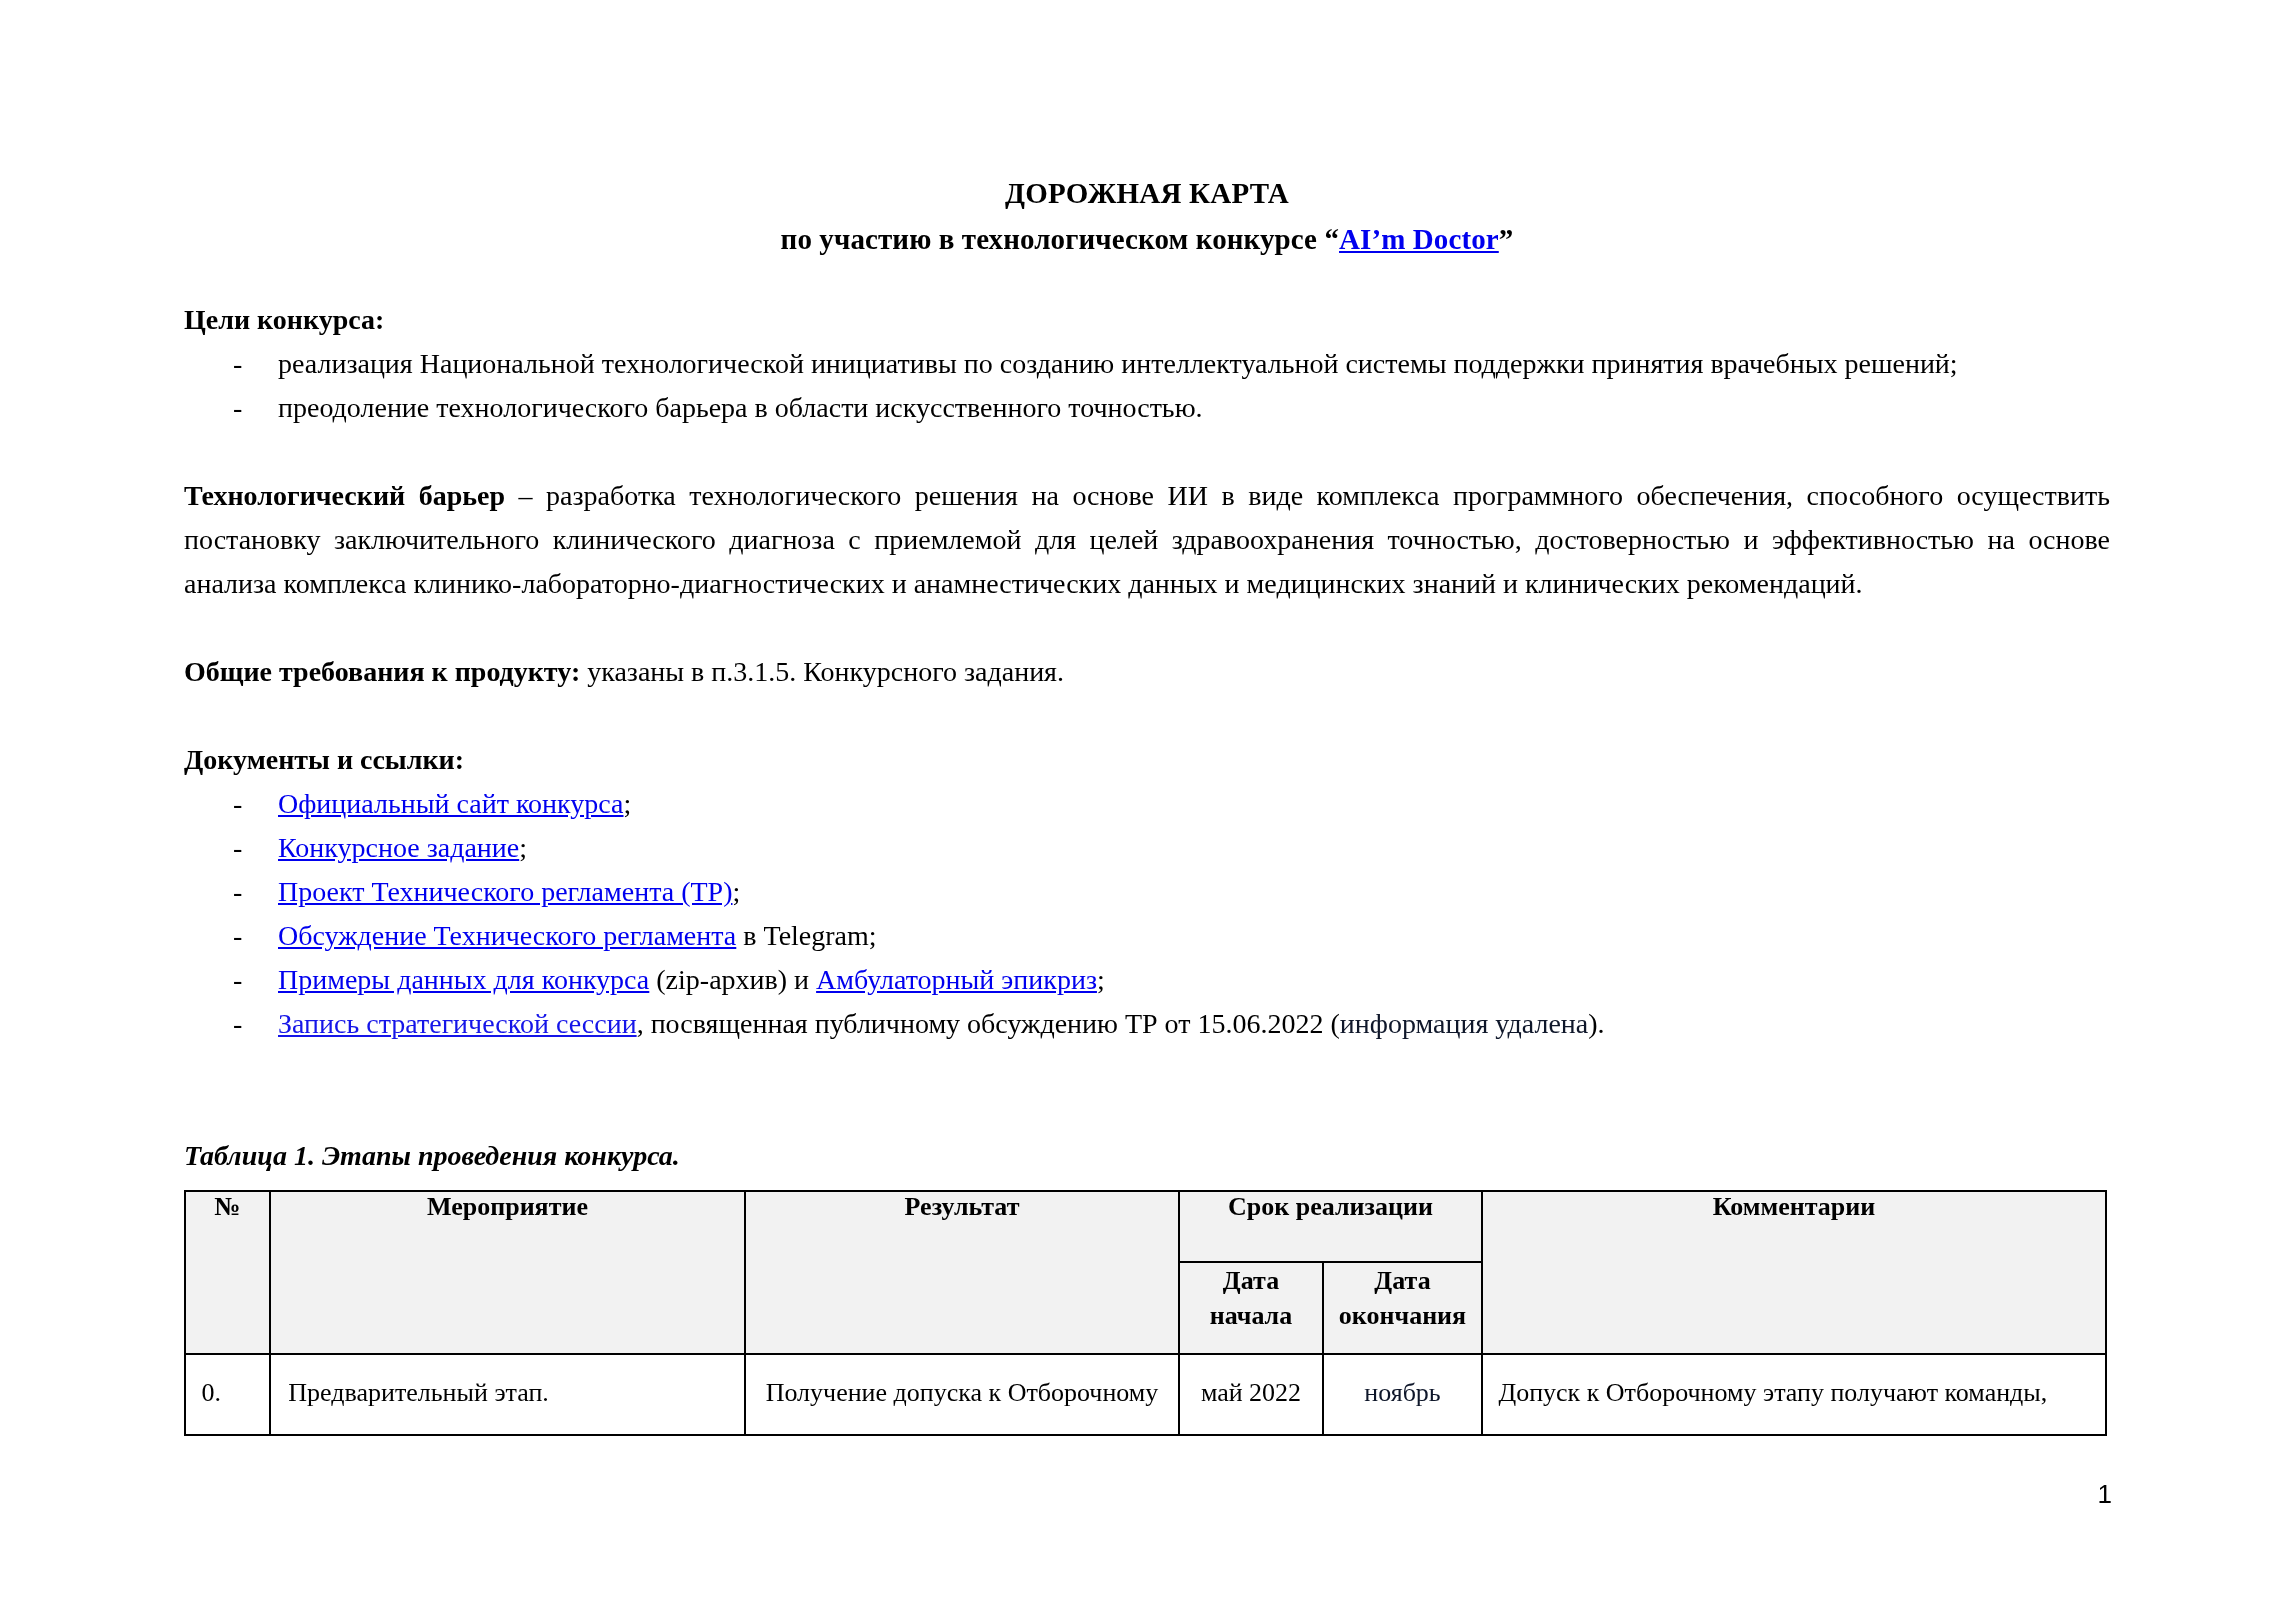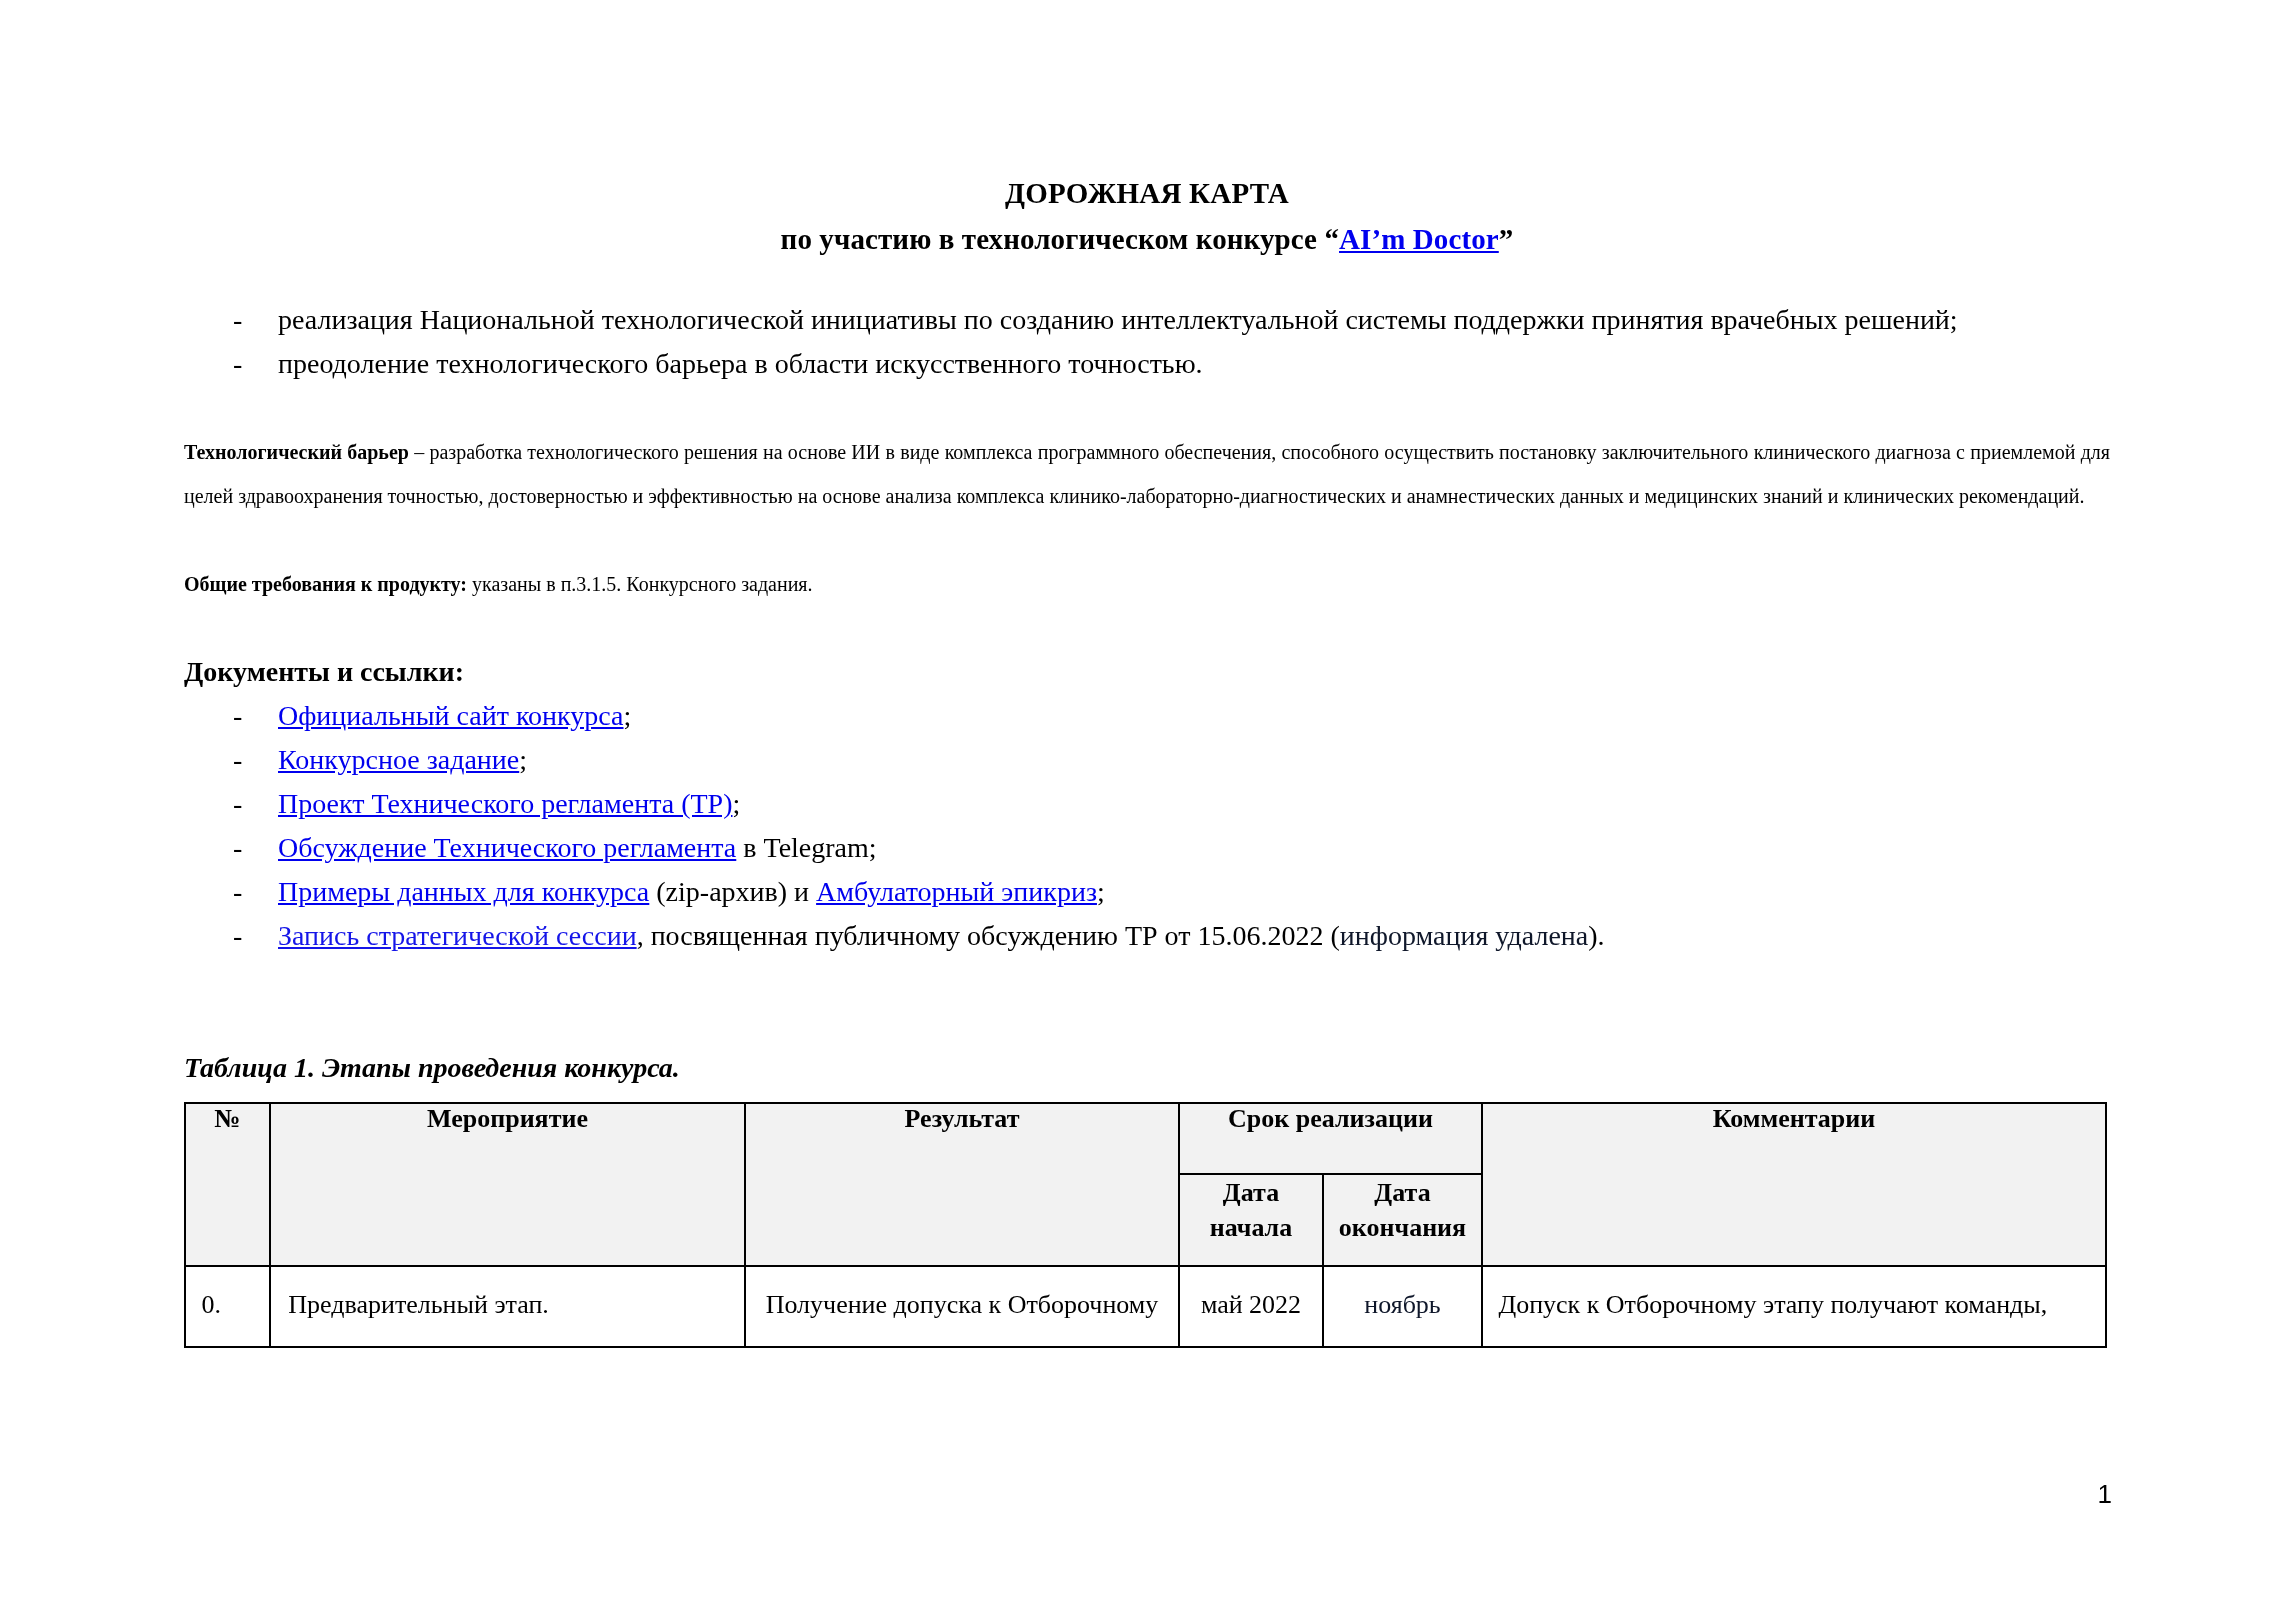--- a/index.html
+++ b/index.html
@@ -48,21 +48,21 @@
   .doc-subtitle {
     font-size: 29px;
     font-weight: bold;
     line-height: 1.0;
     margin-top: 17.3px;
     letter-spacing: 0.1px;
   }
 
   
   .para {
-    font-size: 20px;
+    font-size: 28px;
     line-height: 44px;
     text-align: justify;
     text-justify: inter-word;
   }
   .b { font-weight: bold; }
   .section-head {
     font-size: 28px;
     font-weight: bold;
     line-height: 44px;
   }
@@ -156,20 +156,21 @@
 <div class="page">
   <div class="content">
 
     <div class="title-block">
       <div class="doc-title">ДОРОЖНАЯ КАРТА</div>
       <div class="doc-subtitle"><span>по участию в технологическом конкурсе “</span><a class="lnk" href="#">AI’m Doctor</a><span>”</span></div>
     </div>
 
     <div class="spacer-lg"></div>
 
+    <div class="section-head">Цели конкурса:</div>
     <ul class="dash-list">
       <li class="dash-item"><span class="dash">-</span><span>реализация Национальной технологической инициативы по созданию интеллектуальной системы поддержки принятия врачебных решений;</span></li>
       <li class="dash-item"><span class="dash">-</span><span>преодоление технологического барьера в области искусственного точностью.</span></li>
     </ul>
 
     <div class="spacer-lg"></div>
 
     <div class="para"><span class="b">Технологический барьер</span><span> – разработка технологического решения на основе ИИ в виде комплекса программного обеспечения, способного осуществить постановку заключительного клинического диагноза с приемлемой для целей здравоохранения точностью, достоверностью и эффективностью на основе анализа комплекса клинико-лабораторно-диагностических и анамнестических данных и медицинских знаний и клинических рекомендаций.</span></div>
 
     <div class="spacer-lg"></div>

